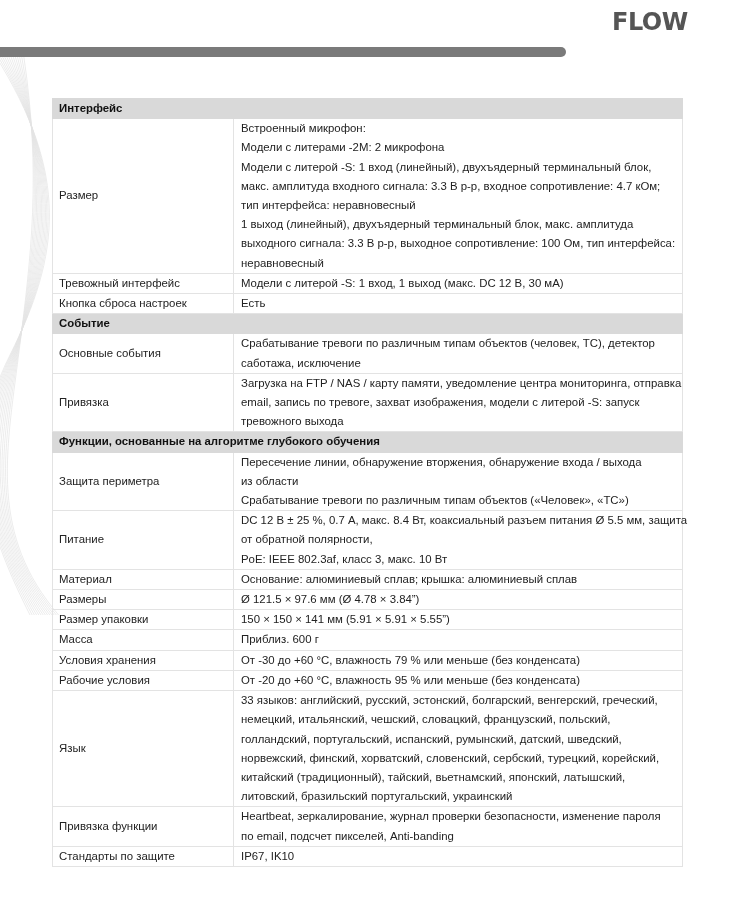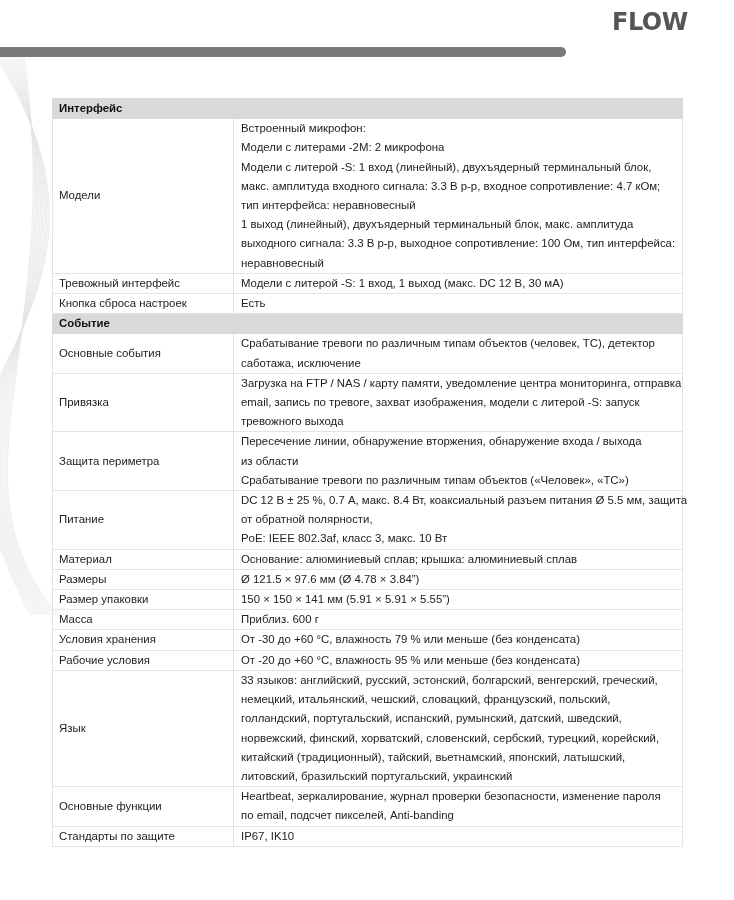--- a/index.html
+++ b/index.html
@@ -65,21 +65,21 @@
 <table class="spec">
   <colgroup>
       <col class="c1">
       <col class="c2">
     </colgroup>
   <tbody id="spec-body">
       <tr class="section">
         <td colspan="2">Интерфейс</td>
       </tr>
       <tr>
-        <td>Модели</td>
+        <td>Размер</td>
         <td class="val">
           <span class="line">Встроенный микрофон:</span>
           <span class="line">Модели с литерами -2M: 2 микрофона</span>
           <span class="line">Модели с литерой -S: 1 вход (линейный), двухъядерный терминальный блок,</span>
           <span class="line">макс. амплитуда входного сигнала: 3.3 В р-р, входное сопротивление: 4.7 кОм;</span>
           <span class="line">тип интерфейса: неравновесный</span>
           <span class="line">1 выход (линейный), двухъядерный терминальный блок, макс. амплитуда</span>
           <span class="line">выходного сигнала: 3.3 В р-р, выходное сопротивление: 100 Ом, тип интерфейса:</span>
           <span class="line">неравновесный</span>
         </td>
@@ -106,20 +106,23 @@
           <span class="line">саботажа, исключение</span>
         </td>
       </tr>
       <tr>
         <td>Привязка</td>
         <td class="val">
           <span class="line">Загрузка на FTP / NAS / карту памяти, уведомление центра мониторинга, отправка</span>
           <span class="line">email, запись по тревоге, захват изображения, модели с литерой -S: запуск</span>
           <span class="line">тревожного выхода</span>
         </td>
+      </tr>
+      <tr class="section">
+        <td colspan="2">Функции, основанные на алгоритме глубокого обучения</td>
       </tr>
       <tr>
         <td>Защита периметра</td>
         <td class="val">
           <span class="line">Пересечение линии, обнаружение вторжения, обнаружение входа / выхода</span>
           <span class="line">из области</span>
           <span class="line">Срабатывание тревоги по различным типам объектов («Человек», «ТС»)</span>
         </td>
       </tr>
       <tr>
@@ -171,21 +174,21 @@
         <td class="val">
           <span class="line">33 языков: английский, русский, эстонский, болгарский, венгерский, греческий,</span>
           <span class="line">немецкий, итальянский, чешский, словацкий, французский, польский,</span>
           <span class="line">голландский, португальский, испанский, румынский, датский, шведский,</span>
           <span class="line">норвежский, финский, хорватский, словенский, сербский, турецкий, корейский,</span>
           <span class="line">китайский (традиционный), тайский, вьетнамский, японский, латышский,</span>
           <span class="line">литовский, бразильский португальский, украинский</span>
         </td>
       </tr>
       <tr>
-        <td>Основные функции</td>
+        <td>Привязка функции</td>
         <td class="val">
           <span class="line">Heartbeat, зеркалирование, журнал проверки безопасности, изменение пароля</span>
           <span class="line">по email, подсчет пикселей, Anti-banding</span>
         </td>
       </tr>
       <tr>
         <td>Стандарты по защите</td>
         <td class="val">
           <span class="line">IP67, IK10</span>
         </td>

